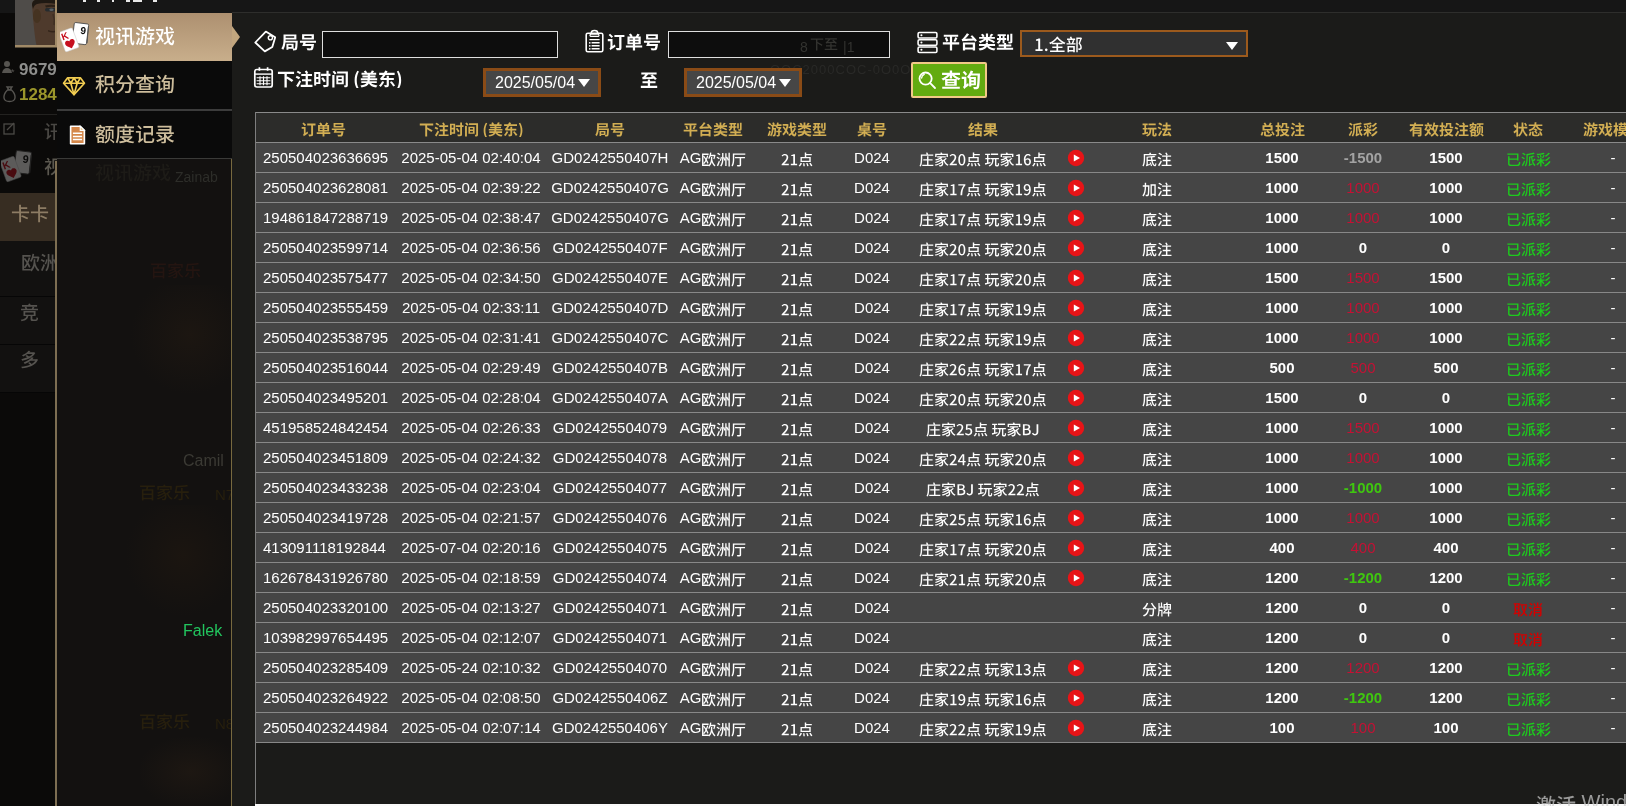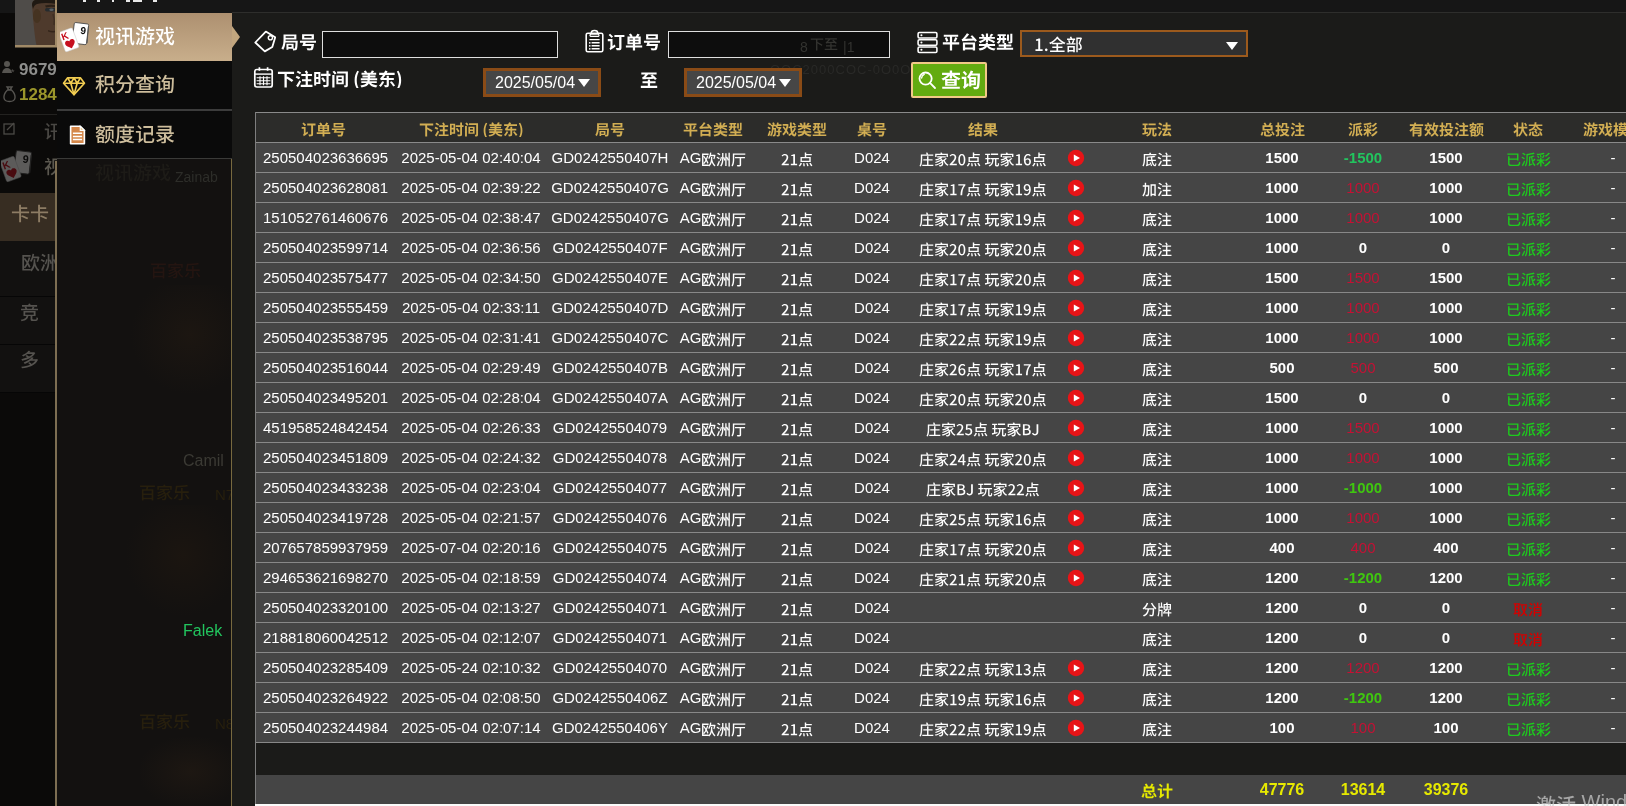--- a/index.html
+++ b/index.html
@@ -306,21 +306,21 @@
           <use href="#s28"></use>
         </svg></div>
       <div class="abs" style="left:811px;top:6px"><svg width="18" height="18" viewBox="0 0 18 18">
           <circle cx="9" cy="9" r="8.2" fill="#e81417"></circle>
           <path d="M6.8 5.4 L13 9 L6.8 12.6 z" fill="#fff"></path>
         </svg></div>
       <div class="cell d8"><svg class="t" width="30.0" height="15" viewBox="0 0 2000 1000" fill="#fff">
           <use href="#s29"></use>
         </svg></div>
       <div class="cell d9">1500</div>
-      <div class="cell d10" style="color:#22c55e">-1500</div>
+      <div class="cell d10" style="color:#a3a3a3">-1500</div>
       <div class="cell d11">1500</div>
       <div class="cell d12"><svg class="t" width="45.0" height="15" viewBox="0 0 3000 1000" fill="#1dcb1d">
           <use href="#s30"></use>
         </svg></div>
       <div class="cell d13">-</div>
     </div>
     <div class="row" style="top:173px">
       <div class="cell d1">250504023628081</div>
       <div class="cell d2">2025-05-04 02:39:22</div>
       <div class="cell d3">GD0242550407G</div>
@@ -343,21 +343,21 @@
         </svg></div>
       <div class="cell d9">1000</div>
       <div class="cell d10" style="color:#c41134;font-weight:400">1000</div>
       <div class="cell d11">1000</div>
       <div class="cell d12"><svg class="t" width="45.0" height="15" viewBox="0 0 3000 1000" fill="#1dcb1d">
           <use href="#s30"></use>
         </svg></div>
       <div class="cell d13">-</div>
     </div>
     <div class="row" style="top:203px">
-      <div class="cell d1">151052761460676</div>
+      <div class="cell d1">194861847288719</div>
       <div class="cell d2">2025-05-04 02:38:47</div>
       <div class="cell d3">GD0242550407G</div>
       <div class="cell d4"><span style="font-size:15px">AG</span><svg class="t" width="45.0" height="15" viewBox="0 0 3000 1000" fill="#fff">
           <use href="#s3"></use>
         </svg></div>
       <div class="cell d5"><svg class="t" width="32.1" height="15" viewBox="0 0 2140 1000" fill="#fff">
           <use href="#s27"></use>
         </svg></div>
       <div class="cell d6">D024</div>
       <div class="cell d7"><svg class="t" width="127.6" height="15" viewBox="0 0 8505 1000" fill="#fff">
@@ -662,21 +662,21 @@
         </svg></div>
       <div class="cell d9">1000</div>
       <div class="cell d10" style="color:#c41134;font-weight:400">1000</div>
       <div class="cell d11">1000</div>
       <div class="cell d12"><svg class="t" width="45.0" height="15" viewBox="0 0 3000 1000" fill="#1dcb1d">
           <use href="#s30"></use>
         </svg></div>
       <div class="cell d13">-</div>
     </div>
     <div class="row" style="top:533px">
-      <div class="cell d1">207657859937959</div>
+      <div class="cell d1">413091118192844</div>
       <div class="cell d2">2025-07-04 02:20:16</div>
       <div class="cell d3">GD02425504075</div>
       <div class="cell d4"><span style="font-size:15px">AG</span><svg class="t" width="45.0" height="15" viewBox="0 0 3000 1000" fill="#fff">
           <use href="#s3"></use>
         </svg></div>
       <div class="cell d5"><svg class="t" width="32.1" height="15" viewBox="0 0 2140 1000" fill="#fff">
           <use href="#s27"></use>
         </svg></div>
       <div class="cell d6">D024</div>
       <div class="cell d7"><svg class="t" width="127.6" height="15" viewBox="0 0 8505 1000" fill="#fff">
@@ -691,21 +691,21 @@
         </svg></div>
       <div class="cell d9">400</div>
       <div class="cell d10" style="color:#c41134;font-weight:400">400</div>
       <div class="cell d11">400</div>
       <div class="cell d12"><svg class="t" width="45.0" height="15" viewBox="0 0 3000 1000" fill="#1dcb1d">
           <use href="#s30"></use>
         </svg></div>
       <div class="cell d13">-</div>
     </div>
     <div class="row" style="top:563px">
-      <div class="cell d1">294653621698270</div>
+      <div class="cell d1">162678431926780</div>
       <div class="cell d2">2025-05-04 02:18:59</div>
       <div class="cell d3">GD02425504074</div>
       <div class="cell d4"><span style="font-size:15px">AG</span><svg class="t" width="45.0" height="15" viewBox="0 0 3000 1000" fill="#fff">
           <use href="#s3"></use>
         </svg></div>
       <div class="cell d5"><svg class="t" width="32.1" height="15" viewBox="0 0 2140 1000" fill="#fff">
           <use href="#s27"></use>
         </svg></div>
       <div class="cell d6">D024</div>
       <div class="cell d7"><svg class="t" width="127.6" height="15" viewBox="0 0 8505 1000" fill="#fff">
@@ -742,21 +742,21 @@
         </svg></div>
       <div class="cell d9">1200</div>
       <div class="cell d10" style="color:#ffffff">0</div>
       <div class="cell d11">0</div>
       <div class="cell d12"><svg class="t" width="30.0" height="15" viewBox="0 0 2000 1000" fill="#d40000">
           <use href="#s43"></use>
         </svg></div>
       <div class="cell d13">-</div>
     </div>
     <div class="row" style="top:623px">
-      <div class="cell d1">218818060042512</div>
+      <div class="cell d1">103982997654495</div>
       <div class="cell d2">2025-05-04 02:12:07</div>
       <div class="cell d3">GD02425504071</div>
       <div class="cell d4"><span style="font-size:15px">AG</span><svg class="t" width="45.0" height="15" viewBox="0 0 3000 1000" fill="#fff">
           <use href="#s3"></use>
         </svg></div>
       <div class="cell d5"><svg class="t" width="32.1" height="15" viewBox="0 0 2140 1000" fill="#fff">
           <use href="#s27"></use>
         </svg></div>
       <div class="cell d6">D024</div>
       <div class="cell d8"><svg class="t" width="30.0" height="15" viewBox="0 0 2000 1000" fill="#fff">
@@ -849,28 +849,20 @@
       <div class="cell d8"><svg class="t" width="30.0" height="15" viewBox="0 0 2000 1000" fill="#fff">
           <use href="#s29"></use>
         </svg></div>
       <div class="cell d9">100</div>
       <div class="cell d10" style="color:#c41134;font-weight:400">100</div>
       <div class="cell d11">100</div>
       <div class="cell d12"><svg class="t" width="45.0" height="15" viewBox="0 0 3000 1000" fill="#1dcb1d">
           <use href="#s30"></use>
         </svg></div>
       <div class="cell d13">-</div>
-    </div>
-    <div class="row" style="top:775px;height:29px;border-bottom:none">
-      <div class="cell d8" style="line-height:30px"><svg class="t" width="32.0" height="16" viewBox="0 0 2000 1000" fill="#e6e900">
-          <use href="#s47"></use>
-        </svg></div>
-      <div class="cell d9" style="color:#e6e900;font-size:16px;line-height:30px">47776</div>
-      <div class="cell d10" style="color:#e6e900;font-weight:bold;font-size:16px;line-height:30px">13614</div>
-      <div class="cell d11" style="color:#e6e900;font-size:16px;line-height:30px">39376</div>
     </div>
     <div class="abs" style="left:255px;top:804px;width:1371px;height:2px;background:#fbfbfb"></div>
     <div class="abs" style="left:1536px;top:791px;opacity:.72;white-space:nowrap"><svg class="t" width="40.0" height="20" viewBox="0 0 2000 1000" fill="#cccccc">
         <use href="#s48"></use>
       </svg><span style="font-size:20px;color:#ccc"> Windows</span></div>
   </div>
 <svg style="position:absolute;width:0;height:0;overflow:hidden">
     <defs>
       <path id="r0" d="M101 -770C149 -722 211 -654 239 -611L308 -673C279 -715 214 -779 165 -824ZM39 -533V-442H170V-117C170 -72 141 -40 121 -27C137 -9 160 31 168 54C184 31 214 4 391 -141C381 -159 364 -195 356 -221L262 -146V-533ZM357 -793V-704H490V-437H350V-348H490V69H579V-348H721V-437H579V-704H754C753 -298 753 41 862 78C919 100 960 66 973 -95C959 -108 934 -142 919 -166C916 -89 909 -17 901 -19C842 -34 843 -404 849 -793Z"></path>
       <path id="r1" d="M443 -797V-265H534V-715H822V-265H917V-797ZM630 -646V-467C630 -311 601 -117 347 15C366 29 397 66 408 85C544 14 622 -82 667 -183V-25C667 49 697 70 771 70H853C946 70 959 26 969 -130C946 -136 916 -148 893 -166C890 -28 884 0 853 0H787C763 0 755 -8 755 -36V-275H699C716 -341 721 -406 721 -465V-646ZM144 -801C177 -763 213 -711 230 -674H59V-588H287C230 -466 132 -350 34 -284C47 -265 67 -215 74 -188C109 -214 144 -246 178 -282V83H268V-330C300 -287 334 -239 352 -208L412 -283C394 -304 327 -382 290 -423C335 -491 374 -566 401 -643L351 -678L334 -674H243L311 -716C293 -752 255 -804 217 -842Z"></path>

